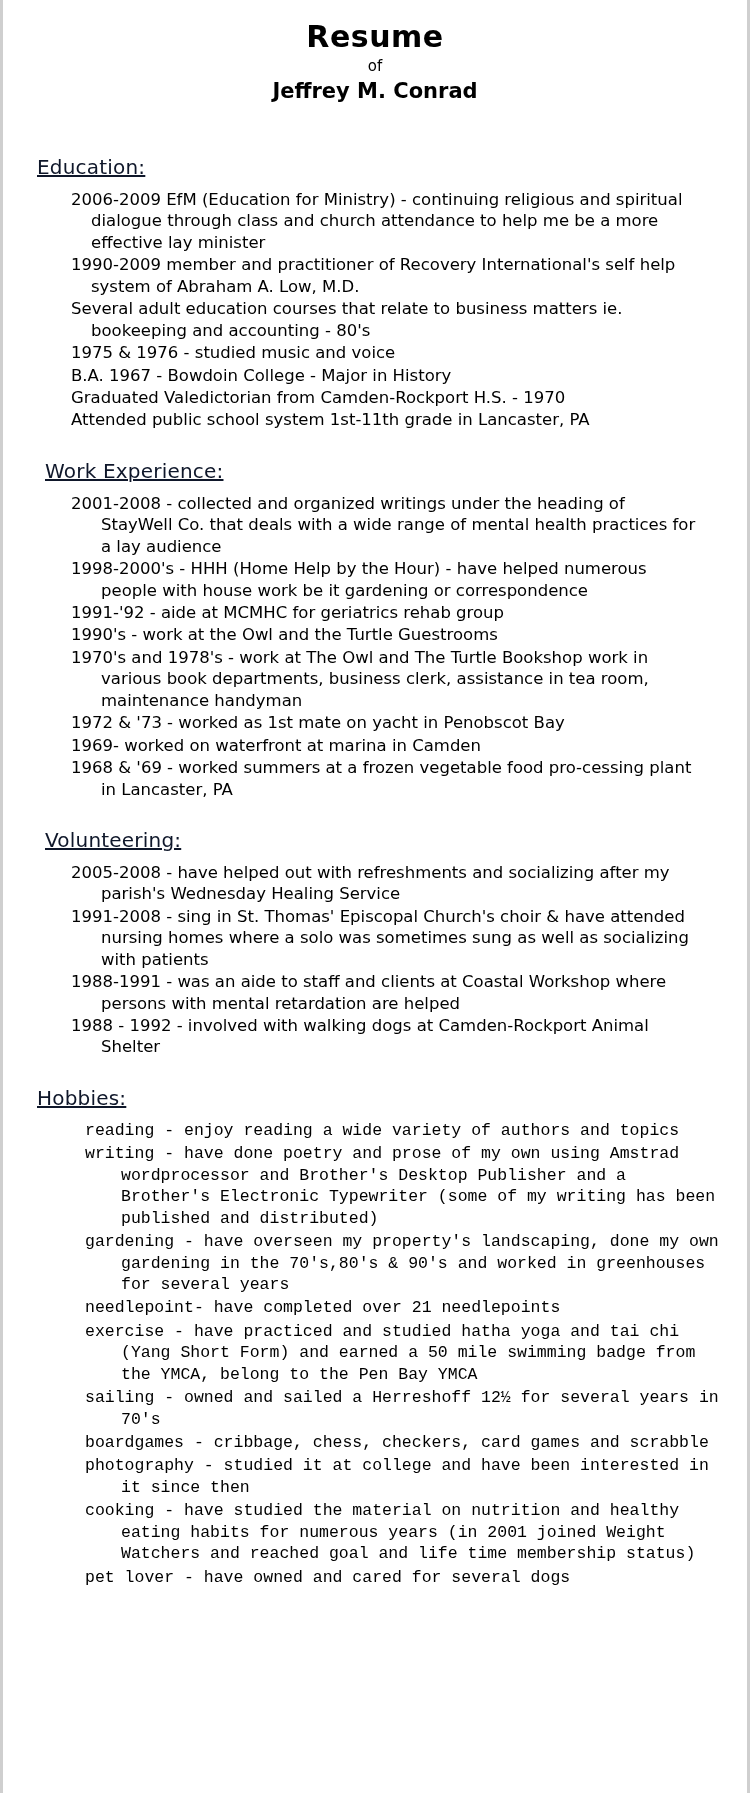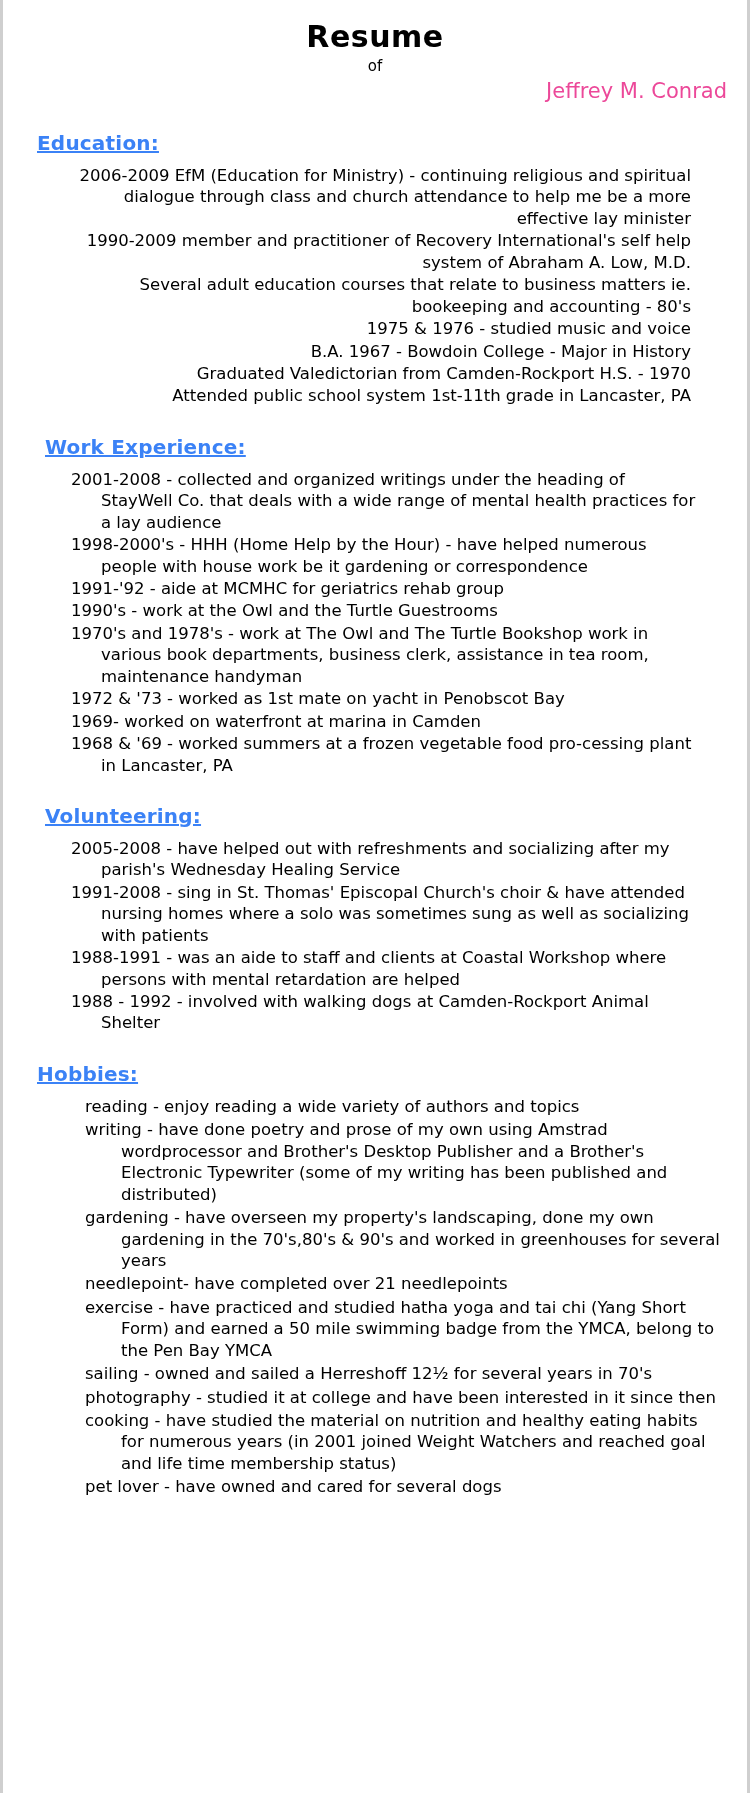--- a/index.html
+++ b/index.html
@@ -15,50 +15,49 @@
     min-height: 1793px;
     background: #ffffff;
     position: relative;
     box-sizing: border-box;
     padding: 14px 20px 20px 20px;
     border-left: 3px solid #cfcfcf;
     border-right: 3px solid #cfcfcf;
   }
   .title-block {
     text-align: center;
-    margin-bottom: 28px;
+    margin-bottom: 52px;
   }
   .doc-title {
     font-size: 30px;
     font-weight: bold;
     letter-spacing: 0.5px;
     color: #000;
     line-height: 1.1;
     margin: 6px 0 4px 0;
   }
   .doc-of {
     font-size: 15px;
     color: #000;
     margin: 2px 0 4px 0;
   }
   .doc-name {
     font-size: 21px;
-    font-weight: normal;
-    color: #ec4899;
+    font-weight: bold;
+    color: #000000;
     margin: 4px 0 0 0;
-    text-align: right;
   }
   .section {
     margin-bottom: 20px;
   }
   .section-heading {
     font-size: 20px;
-    font-weight: bold;
+    font-weight: normal;
     text-decoration: underline;
-    color: #3b82f6;
+    color: #0f172a;
     margin: 0 0 10px 22px;
     letter-spacing: 0.2px;
   }
   .section-heading.tight {
     margin-left: 14px;
   }
   .entries {
     margin: 0;
     padding: 0;
     list-style: none;
@@ -68,34 +67,34 @@
     line-height: 1.30;
     color: #000;
     margin: 0 0 1px 0;
     padding-left: 76px;
     text-indent: -28px;
     max-width: 600px;
   }
   .section-education .entry {
     padding-left: 68px;
     text-indent: -20px;
-    text-align: right;
   }
   .section-work .entry {
     padding-left: 78px;
     text-indent: -30px;
   }
   .section-volunteering .entry {
     padding-left: 78px;
     text-indent: -30px;
   }
   .section-hobbies .entry {
     padding-left: 98px;
     text-indent: -36px;
     margin-bottom: 2px;
+    font-family: Liberation Mono, monospace;
   }
   .section-work .section-heading,
   .section-volunteering .section-heading {
     margin-left: 22px;
   }
   .spacer-sm { height: 8px; }
 </style>
 </head>
 <body>
 
@@ -152,19 +151,20 @@
 
   <div class="section section-hobbies">
     <div class="section-heading tight">Hobbies:</div>
     <ul class="entries">
       <li class="entry">reading - enjoy reading a wide variety of authors and topics</li>
       <li class="entry">writing - have done poetry and prose of my own using Amstrad wordprocessor and Brother's Desktop Publisher and a Brother's Electronic Typewriter  (some of my writing has been published and distributed)</li>
       <li class="entry">gardening - have overseen my property's landscaping, done my own gardening in the 70's,80's &amp; 90's and worked in greenhouses for several years</li>
       <li class="entry">needlepoint- have completed over 21 needlepoints</li>
       <li class="entry">exercise - have practiced and studied hatha yoga and tai chi (Yang Short Form) and earned a 50 mile swimming badge from the YMCA, belong to the Pen Bay YMCA</li>
       <li class="entry">sailing - owned and sailed a Herreshoff 12½ for several years in 70's</li>
+      <li class="entry">boardgames - cribbage, chess, checkers, card games and scrabble</li>
       <li class="entry">photography - studied it at college and have been interested in it since then</li>
       <li class="entry">cooking - have studied the material on nutrition and healthy eating habits for numerous years (in 2001 joined Weight Watchers and reached goal and life time membership status)</li>
       <li class="entry">pet lover - have owned and cared for several dogs</li>
     </ul>
   </div>
 
 </div>
 
 </body></html>

